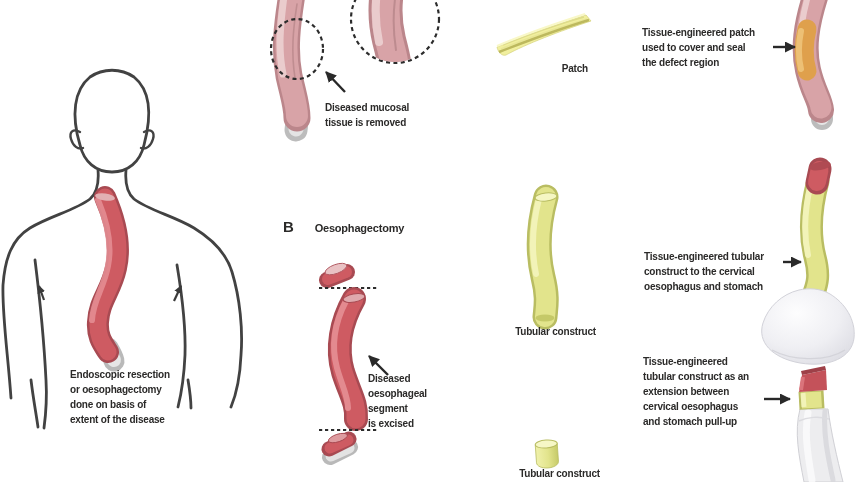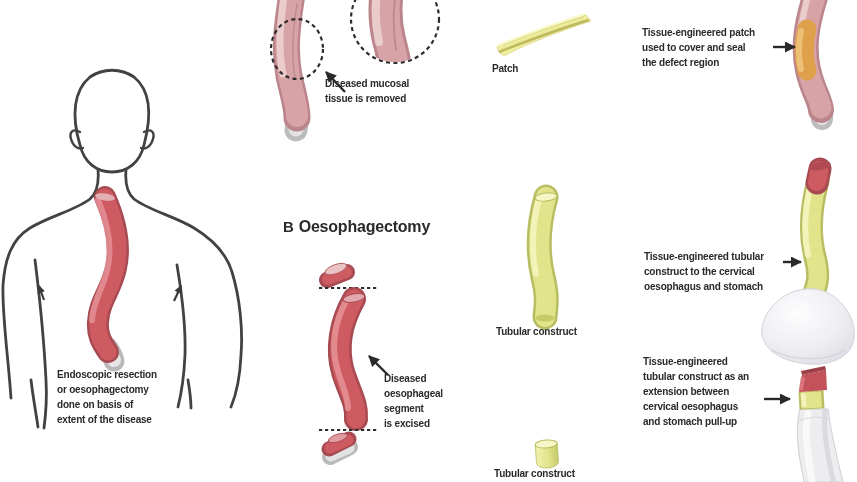--- a/index.html
+++ b/index.html
@@ -6,24 +6,24 @@
   .fig{
     position:relative;width:857px;height:482px;background:#ffffff;overflow:hidden;
     font-family:"Liberation Sans",sans-serif;
   }
   .fig svg{position:absolute;left:0;top:0;}
   .note{
     position:absolute;
     font-weight:bold;font-size:10px;line-height:15px;letter-spacing:-0.2px;
     color:#2b2a29;white-space:pre-line;
   }
-  .label-center{text-align:left;}
+  .label-center{text-align:right;}
   .b-head{position:absolute;left:283px;top:218px;color:#2b2a29;white-space:nowrap;}
   .b-letter{font-weight:bold;font-size:15px;letter-spacing:-0.2px;}
-  .b-title{font-weight:bold;font-size:16px;letter-spacing:-0.2px;margin-left:5px;text-align:center;}
+  .b-title{font-weight:bold;font-size:11px;letter-spacing:-0.2px;margin-left:21px;text-align:center;}
 </style>
 </head>
 <body>
 
 <div class="fig">
 
 <svg width="857" height="482" viewBox="0 0 857 482">
   <defs>
     <marker id="ah" markerUnits="userSpaceOnUse" markerWidth="12" markerHeight="11" refX="10" refY="5.5" orient="auto">
       <path d="M0,0 L11,5.5 L0,11 Z" fill="#2a2a2a"></path>
@@ -171,39 +171,39 @@
       <path d="M 811 392 L 812 408" stroke="#e2e48c" stroke-width="20"></path>
       <path d="M 803 393 L 804 407" stroke="#f2f3ba" stroke-width="5" opacity="0.95"></path>
     </g>
     <path d="M 799 392 L 802 375 L 826 370 L 827 390 Z" fill="#c4525a"></path>
     <path d="M 802 375 L 826 370 L 825 366 L 801 371 Z" fill="#9e4048"></path>
     <path d="M 801 390 L 803 377" stroke="#da747b" stroke-width="4" fill="none"></path>
   </g>
   <line x1="764" y1="399" x2="790" y2="399" stroke="#282828" stroke-width="2.4" marker-end="url(#ah)"></line>
 </svg>
 
-<div class="note" style="left:57px;top:367px;">Endoscopic resection
+<div class="note" style="left:70px;top:367px;">Endoscopic resection
 or oesophagectomy
 done on basis of
 extent of the disease</div>
 
-<div class="note" style="left:325px;top:76px;">Diseased mucosal
+<div class="note" style="left:325px;top:100px;">Diseased mucosal
 tissue is removed</div>
 
 <div class="note label-center" style="left:492px;top:61px;width:96px;">Patch</div>
 
 <div class="note" style="left:642px;top:25px;">Tissue-engineered patch
 used to cover and seal
 the defect region</div>
 
 <div class="b-head">
   <span class="b-letter">B</span><span class="b-title">Oesophagectomy</span>
 </div>
 
-<div class="note" style="left:384px;top:371px;">Diseased
+<div class="note" style="left:368px;top:371px;">Diseased
 oesophageal
 segment
 is excised</div>
 
 <div class="note label-center" style="left:496px;top:324px;width:100px;">Tubular construct</div>
 
 <div class="note" style="left:644px;top:237px;margin-top:12px;">Tissue-engineered tubular
 construct to the cervical
 oesophagus and stomach</div>
 

